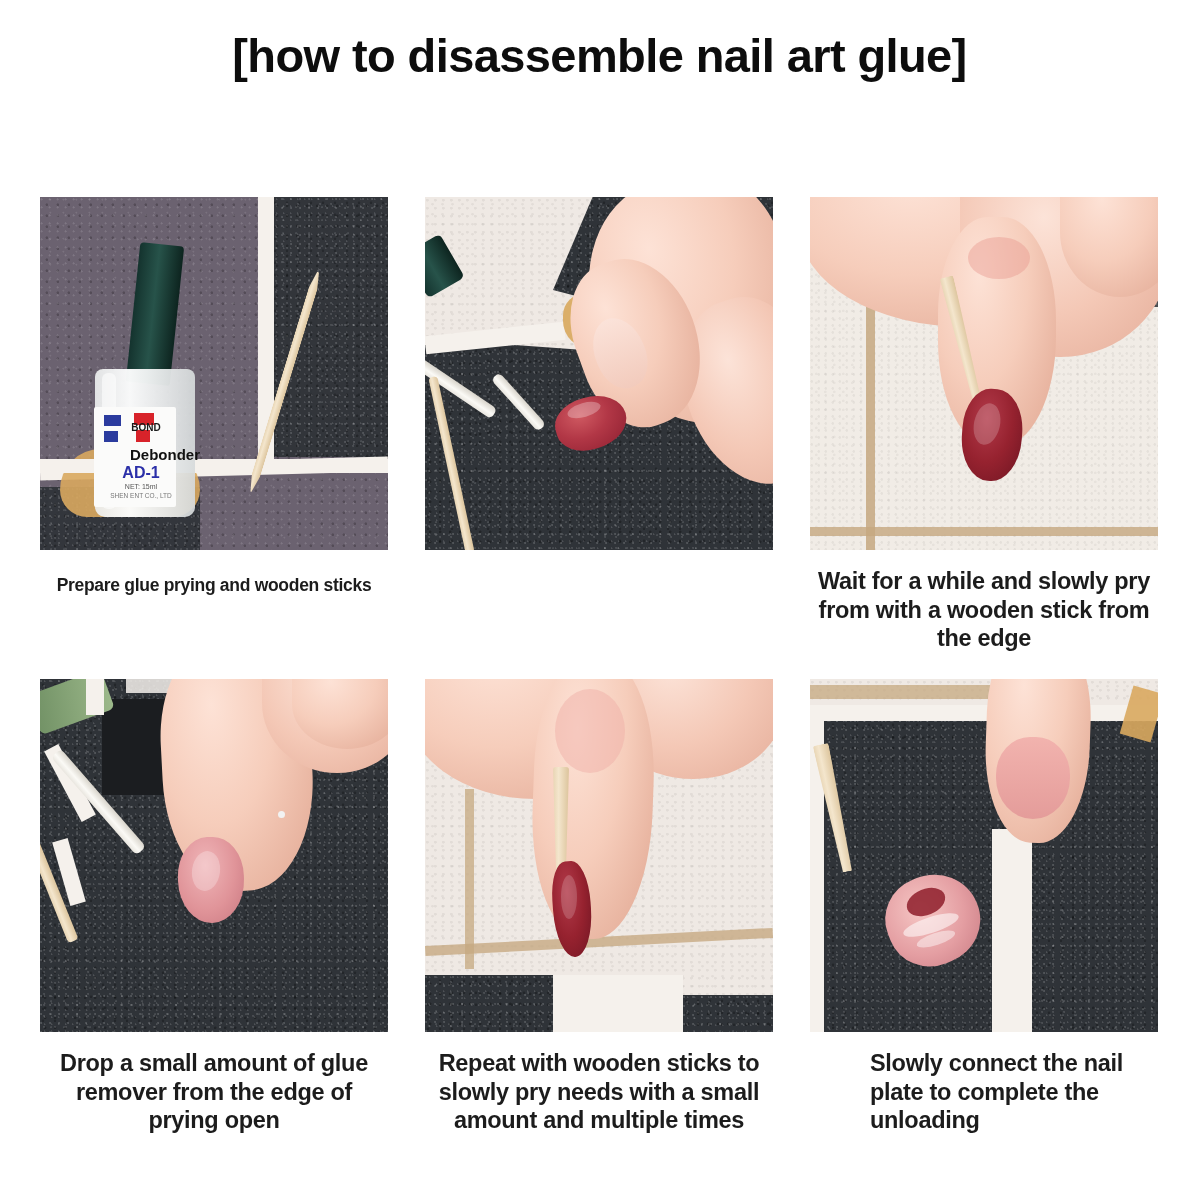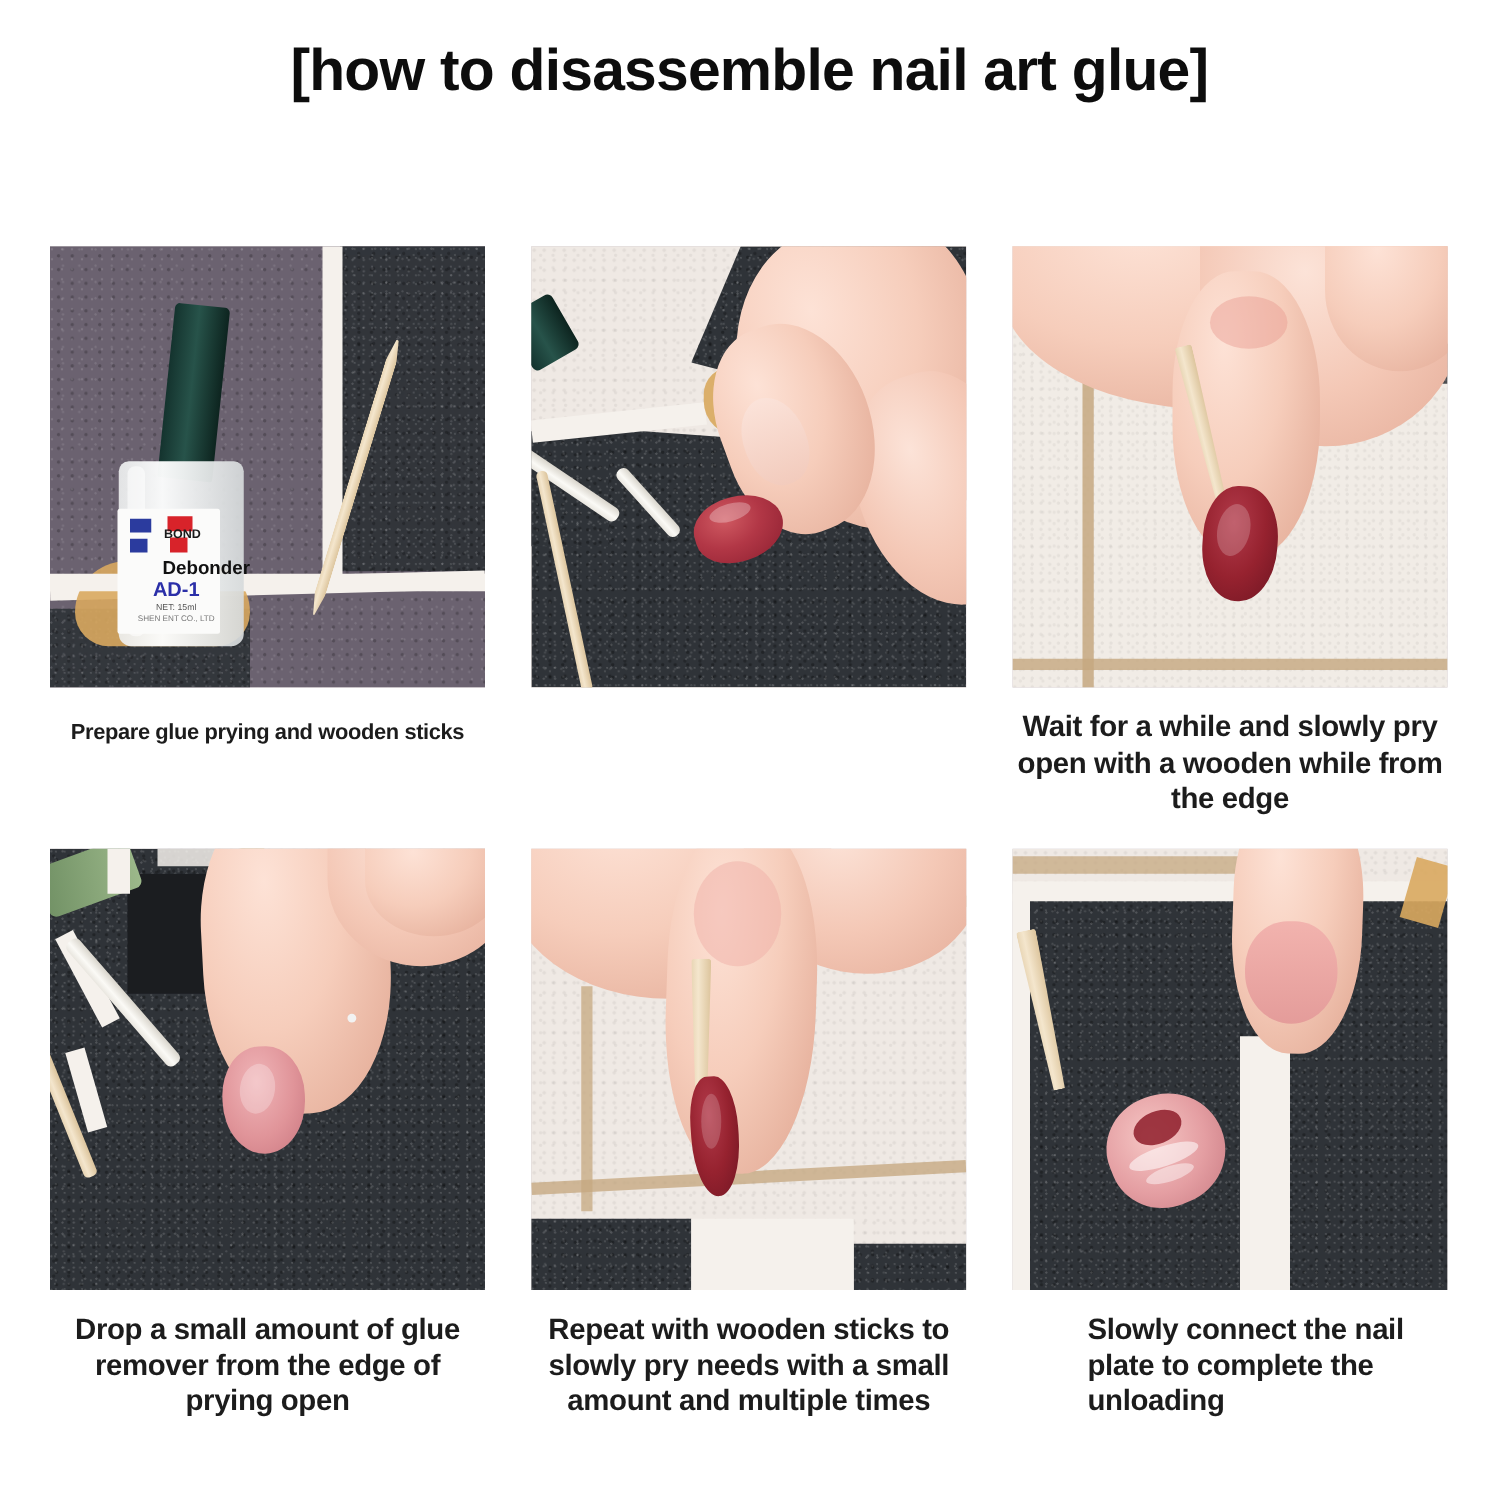--- a/index.html
+++ b/index.html
@@ -265,21 +265,21 @@
 
       <div class="layer skin" style="left:128px;top:20px;width:118px;height:230px;border-radius:42% 45% 48% 46%;"></div>
       <div class="layer" style="left:158px;top:40px;width:62px;height:42px;background:rgba(232,150,140,.42);border-radius:50%;"></div>
 
       <div class="layer stick" style="left:145px;top:78px;width:14px;height:130px;transform:rotate(-14deg);border-radius:3px;
                   clip-path: polygon(0% 0%, 100% 0%, 78% 100%, 22% 100%);"></div>
 
       <div class="layer nail-darkred" style="left:152px;top:192px;width:60px;height:92px;border-radius:44% 46% 48% 48%;transform:rotate(4deg);"></div>
       <div class="layer" style="left:164px;top:206px;width:26px;height:42px;background:rgba(255,255,255,.20);border-radius:50%;transform:rotate(12deg);"></div>
     </div>
-    <div class="caption">Wait for a while and slowly pry open with a wooden while from the edge</div>
+    <div class="caption">Wait for a while and slowly pry from with a wooden stick from the edge</div>
   </div>
 
   <div class="step-cell row-2" style="margin-top:26px;">
     <div class="photo">
       <div class="layer tex-dark" style="left:0;top:0;width:348px;height:353px;"></div>
 
       <div class="layer" style="left:62px;top:20px;width:86px;height:96px;background:#1b1d20;"></div>
 
       <div class="layer" style="left:-8px;top:2px;width:78px;height:42px;background:linear-gradient(100deg,#6f8f63,#9db98b);transform:rotate(-20deg);border-radius:6px;"></div>
 

